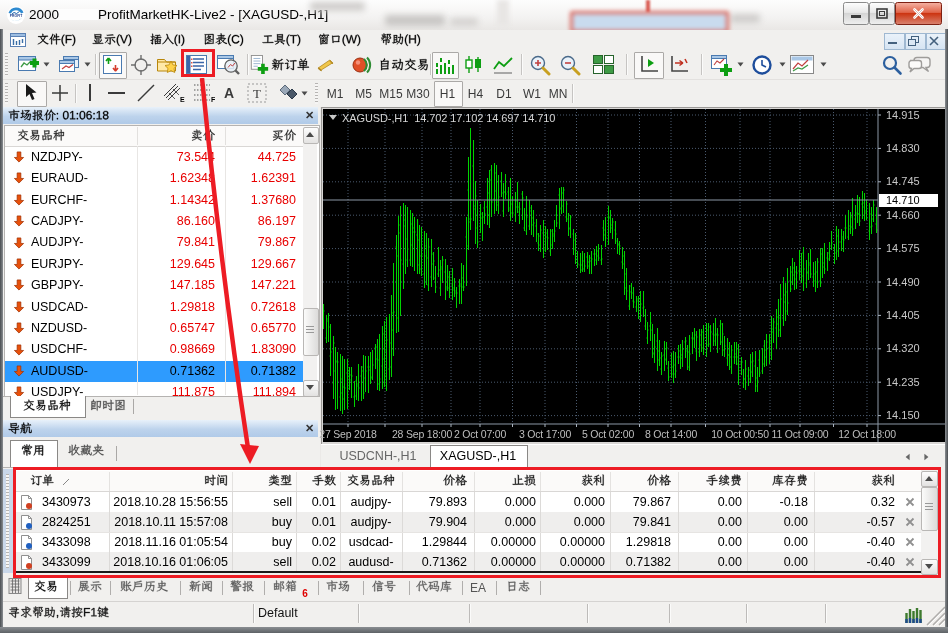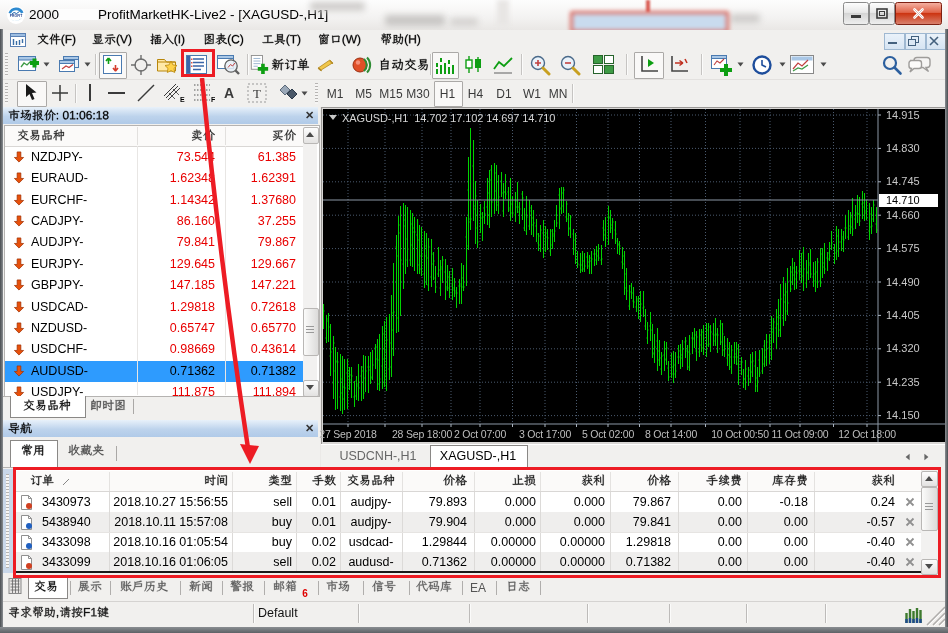--- a/index.html
+++ b/index.html
@@ -337,39 +337,39 @@
 <div style="position:absolute;left:272.0px;top:129.0px;width:24px;height:15px">
     <svg width="24" height="15" viewBox="0 0 24.00 15.00">
       <path d="M9.7 11.2Q9.8 11.3 9.9 11.3Q10.1 11.3 10.2 11.2Q10.4 11 10.4 10.8Q10.4 10.7 10.2 10.6Q8.8 9.5 7.6 9Q7.1 8.7 7 8.7Q6.8 8.7 6.6 9Q6.6 9.1 6.6 9.2Q6.6 9.3 6.7 9.4Q7.6 9.8 8.3 10.2Q9 10.7 9.7 11.2ZM3 4Q3.9 4.5 4.5 4.9Q5 5.4 5.1 5.4Q5.2 5.4 5.3 5.3Q5.4 5.2 5.4 5.1Q5.5 5 5.5 4.9Q5.5 4.8 5.3 4.6Q4.7 4.1 4 3.7Q3.4 3.4 3.2 3.4Q3.1 3.3 3 3.5Q2.9 3.7 2.9 3.8Q2.9 3.9 3 4ZM1.9 5.9Q2.9 6.3 3.5 6.7Q4.1 7.1 4.2 7.1Q4.3 7.1 4.5 6.9Q4.6 6.8 4.6 6.6Q4.6 6.5 4.4 6.3Q3.5 5.8 2.9 5.5Q2.2 5.2 2.1 5.2Q2 5.2 1.9 5.4Q1.8 5.6 1.8 5.7Q1.8 5.8 1.9 5.9ZM1.2 2.1Q1.4 2.4 1.5 2.6Q1.7 2.7 2 2.7L9.4 2.2Q9.2 2.8 8.8 3.4Q8.5 4 8.5 4.2Q8.5 4.3 8.6 4.3Q8.8 4.3 9.3 3.6Q10.5 2.2 10.5 1.9V1.8Q10.5 1.8 10.3 1.6Q10.2 1.5 9.9 1.5H9.8Q9.8 1.5 9.7 1.5L2 2Q1.5 2 1.4 2Q1.3 1.9 1.3 1.9Q1.2 1.9 1.2 2Q1.2 2 1.2 2.1ZM5.4 8.3Q4.9 9 4.1 9.6Q2.9 10.5 1.3 11.1Q1 11.2 1 11.3Q1 11.5 1.1 11.5Q1.1 11.5 1.6 11.4Q2.8 11.1 4 10.4Q5.6 9.6 6.3 8.3L10.6 8.1Q10.9 8 10.9 7.9Q10.9 7.7 10.4 7.4Q10.3 7.3 10.2 7.3Q10.2 7.3 10 7.3Q9.9 7.4 9.6 7.4L6.6 7.6Q6.8 6.9 7 5.8Q7.2 4.7 7.2 3.7Q7.2 3.4 7 3.3Q6.6 3.1 6.3 3.1Q6.1 3.1 6.1 3.3Q6.1 3.4 6.1 3.4Q6.3 3.7 6.3 4.1V4.3Q6.3 4.8 6.3 5.2Q6.1 6.7 5.7 7.6L1.8 7.8H1.7Q1.3 7.8 1.2 7.7Q1.1 7.7 1 7.7Q1 7.7 1 7.7Q1 7.8 1 7.8Q1.2 8.3 1.4 8.4Q1.6 8.5 1.8 8.5Z M18.6 6V5.4Q18.6 5.3 18.4 5.2Q18.3 5.1 18.2 5.1Q18 5 17.9 5L17.7 5Q17.6 5 17.6 5.1Q17.6 5.1 17.6 5.2Q17.8 5.4 17.8 5.7V6.1Q17.8 6.8 17.7 7.4Q17.7 8 17.5 8.6Q17.3 9.2 16.9 9.7Q16.6 10.3 15.9 10.9Q15.7 11.1 15.7 11.2Q15.7 11.3 15.8 11.3Q15.8 11.3 16.2 11.1Q16.5 11 16.9 10.7Q17.3 10.3 17.7 9.8Q18.1 9.3 18.3 8.5Q18.5 7.9 18.5 7.3Q18.6 6.7 18.6 6ZM20.4 5.5V10.1Q20.4 10.3 20.4 10.4Q20.4 10.6 20.4 10.8Q20.3 10.8 20.3 10.9Q20.3 10.9 20.3 10.9Q20.3 11.1 20.5 11.2Q20.6 11.4 20.7 11.4Q20.9 11.5 21 11.5Q21.2 11.5 21.2 11.2L21.2 5.2Q21.2 5.1 21.1 5Q21.1 4.9 20.8 4.8Q20.6 4.7 20.3 4.7Q20.2 4.7 20.2 4.8Q20.2 4.9 20.2 4.9Q20.3 5.1 20.4 5.2Q20.4 5.3 20.4 5.5ZM14.4 4.9 14.4 9.9Q14.4 10.2 14.3 10.6Q14.3 10.6 14.3 10.7Q14.3 10.9 14.5 11.1Q14.7 11.3 14.9 11.3Q15.2 11.3 15.2 11V3.9Q15.4 3.4 15.7 3Q15.9 2.6 16.1 2.2Q16.3 1.8 16.4 1.5Q16.5 1.3 16.5 1.2Q16.5 1.1 16.4 1Q16.2 0.9 16 0.8Q15.8 0.7 15.7 0.7Q15.6 0.7 15.6 0.8V0.9Q15.6 0.9 15.6 1Q15.6 1 15.6 1.1Q15.6 1.3 15.4 1.8Q15.1 2.4 14.7 3.2Q14.3 3.9 13.8 4.8Q13.2 5.7 12.6 6.5Q12.4 6.7 12.4 6.8Q12.4 6.9 12.5 6.9Q12.6 6.9 13 6.6Q13.3 6.3 13.7 5.8Q14.1 5.4 14.4 4.9ZM19.1 0.7V0.8Q19.1 1 18.7 1.8Q18.3 2.5 17.6 3.6Q16.9 4.6 15.8 5.8Q15.6 6.1 15.6 6.2Q15.6 6.3 15.6 6.3Q15.7 6.3 15.9 6.1Q16.2 6 16.7 5.6Q17.1 5.2 17.8 4.4Q18.5 3.6 19.3 2.4Q20 3.2 20.7 3.9Q21.3 4.5 21.9 5Q22.4 5.5 22.8 5.7Q23.1 6 23.2 6Q23.3 6 23.4 5.9Q23.6 5.8 23.7 5.7Q23.8 5.6 23.8 5.5Q23.8 5.5 23.7 5.3Q22.6 4.6 21.6 3.7Q20.5 2.8 19.7 1.8Q19.7 1.7 19.8 1.6Q19.9 1.4 19.9 1.3Q20 1.2 20 1.1Q20 1 19.8 0.8Q19.7 0.7 19.5 0.6Q19.3 0.5 19.2 0.5Q19.1 0.5 19.1 0.7Z" fill="#222" stroke="#222" stroke-width="0.3"></path>
     </svg>
   </div>
 <svg class="abs" style="left:13px;top:151.0px" width="12" height="12" viewBox="0 0 13 13">
 <path d="M6.5 12 L1.5 7 L4.5 7 L4.5 1 L8.5 1 L8.5 7 L11.5 7 Z" fill="#E8500A" stroke="#A03000" stroke-width="0.8"></path>
   </svg>
 <div style="position:absolute;top:149.7px;font:12.5px &quot;Liberation Sans&quot;, sans-serif;color:#000;white-space:pre;left:31.0px;">NZDJPY-</div>
 <div style="position:absolute;top:149.7px;font:12.5px &quot;Liberation Sans&quot;, sans-serif;color:#E80000;white-space:pre;right:733.0px;">73.544</div>
-<div style="position:absolute;top:149.7px;font:12.5px &quot;Liberation Sans&quot;, sans-serif;color:#E80000;white-space:pre;right:652.0px;">61.385</div>
+<div style="position:absolute;top:149.7px;font:12.5px &quot;Liberation Sans&quot;, sans-serif;color:#E80000;white-space:pre;right:652.0px;">44.725</div>
 <svg class="abs" style="left:13px;top:172.4px" width="12" height="12" viewBox="0 0 13 13">
 <path d="M6.5 12 L1.5 7 L4.5 7 L4.5 1 L8.5 1 L8.5 7 L11.5 7 Z" fill="#E8500A" stroke="#A03000" stroke-width="0.8"></path>
   </svg>
 <div style="position:absolute;top:171.1px;font:12.5px &quot;Liberation Sans&quot;, sans-serif;color:#000;white-space:pre;left:31.0px;">EURAUD-</div>
 <div style="position:absolute;top:171.1px;font:12.5px &quot;Liberation Sans&quot;, sans-serif;color:#E80000;white-space:pre;right:733.0px;">1.62348</div>
 <div style="position:absolute;top:171.1px;font:12.5px &quot;Liberation Sans&quot;, sans-serif;color:#E80000;white-space:pre;right:652.0px;">1.62391</div>
 <svg class="abs" style="left:13px;top:193.8px" width="12" height="12" viewBox="0 0 13 13">
 <path d="M6.5 12 L1.5 7 L4.5 7 L4.5 1 L8.5 1 L8.5 7 L11.5 7 Z" fill="#E8500A" stroke="#A03000" stroke-width="0.8"></path>
   </svg>
 <div style="position:absolute;top:192.5px;font:12.5px &quot;Liberation Sans&quot;, sans-serif;color:#000;white-space:pre;left:31.0px;">EURCHF-</div>
 <div style="position:absolute;top:192.5px;font:12.5px &quot;Liberation Sans&quot;, sans-serif;color:#E80000;white-space:pre;right:733.0px;">1.14342</div>
 <div style="position:absolute;top:192.5px;font:12.5px &quot;Liberation Sans&quot;, sans-serif;color:#E80000;white-space:pre;right:652.0px;">1.37680</div>
 <svg class="abs" style="left:13px;top:215.2px" width="12" height="12" viewBox="0 0 13 13">
 <path d="M6.5 12 L1.5 7 L4.5 7 L4.5 1 L8.5 1 L8.5 7 L11.5 7 Z" fill="#E8500A" stroke="#A03000" stroke-width="0.8"></path>
   </svg>
 <div style="position:absolute;top:213.9px;font:12.5px &quot;Liberation Sans&quot;, sans-serif;color:#000;white-space:pre;left:31.0px;">CADJPY-</div>
 <div style="position:absolute;top:213.9px;font:12.5px &quot;Liberation Sans&quot;, sans-serif;color:#E80000;white-space:pre;right:733.0px;">86.160</div>
-<div style="position:absolute;top:213.9px;font:12.5px &quot;Liberation Sans&quot;, sans-serif;color:#E80000;white-space:pre;right:652.0px;">37.255</div>
+<div style="position:absolute;top:213.9px;font:12.5px &quot;Liberation Sans&quot;, sans-serif;color:#E80000;white-space:pre;right:652.0px;">86.197</div>
 <svg class="abs" style="left:13px;top:236.6px" width="12" height="12" viewBox="0 0 13 13">
 <path d="M6.5 12 L1.5 7 L4.5 7 L4.5 1 L8.5 1 L8.5 7 L11.5 7 Z" fill="#E8500A" stroke="#A03000" stroke-width="0.8"></path>
   </svg>
 <div style="position:absolute;top:235.3px;font:12.5px &quot;Liberation Sans&quot;, sans-serif;color:#000;white-space:pre;left:31.0px;">AUDJPY-</div>
 <div style="position:absolute;top:235.3px;font:12.5px &quot;Liberation Sans&quot;, sans-serif;color:#E80000;white-space:pre;right:733.0px;">79.841</div>
 <div style="position:absolute;top:235.3px;font:12.5px &quot;Liberation Sans&quot;, sans-serif;color:#E80000;white-space:pre;right:652.0px;">79.867</div>
 <svg class="abs" style="left:13px;top:258.0px" width="12" height="12" viewBox="0 0 13 13">
 <path d="M6.5 12 L1.5 7 L4.5 7 L4.5 1 L8.5 1 L8.5 7 L11.5 7 Z" fill="#E8500A" stroke="#A03000" stroke-width="0.8"></path>
   </svg>
 <div style="position:absolute;top:256.7px;font:12.5px &quot;Liberation Sans&quot;, sans-serif;color:#000;white-space:pre;left:31.0px;">EURJPY-</div>
@@ -391,21 +391,21 @@
 <path d="M6.5 12 L1.5 7 L4.5 7 L4.5 1 L8.5 1 L8.5 7 L11.5 7 Z" fill="#E8500A" stroke="#A03000" stroke-width="0.8"></path>
   </svg>
 <div style="position:absolute;top:320.9px;font:12.5px &quot;Liberation Sans&quot;, sans-serif;color:#000;white-space:pre;left:31.0px;">NZDUSD-</div>
 <div style="position:absolute;top:320.9px;font:12.5px &quot;Liberation Sans&quot;, sans-serif;color:#E80000;white-space:pre;right:733.0px;">0.65747</div>
 <div style="position:absolute;top:320.9px;font:12.5px &quot;Liberation Sans&quot;, sans-serif;color:#E80000;white-space:pre;right:652.0px;">0.65770</div>
 <svg class="abs" style="left:13px;top:343.6px" width="12" height="12" viewBox="0 0 13 13">
 <path d="M6.5 12 L1.5 7 L4.5 7 L4.5 1 L8.5 1 L8.5 7 L11.5 7 Z" fill="#E8500A" stroke="#A03000" stroke-width="0.8"></path>
   </svg>
 <div style="position:absolute;top:342.3px;font:12.5px &quot;Liberation Sans&quot;, sans-serif;color:#000;white-space:pre;left:31.0px;">USDCHF-</div>
 <div style="position:absolute;top:342.3px;font:12.5px &quot;Liberation Sans&quot;, sans-serif;color:#E80000;white-space:pre;right:733.0px;">0.98669</div>
-<div style="position:absolute;top:342.3px;font:12.5px &quot;Liberation Sans&quot;, sans-serif;color:#E80000;white-space:pre;right:652.0px;">0.43614</div>
+<div style="position:absolute;top:342.3px;font:12.5px &quot;Liberation Sans&quot;, sans-serif;color:#E80000;white-space:pre;right:652.0px;">1.83090</div>
 <div class="abs" style="left:5px;top:360.5px;width:298px;height:21px;background:#2E9BFE"></div>
 <svg class="abs" style="left:13px;top:365.0px" width="12" height="12" viewBox="0 0 13 13">
 <path d="M6.5 12 L1.5 7 L4.5 7 L4.5 1 L8.5 1 L8.5 7 L11.5 7 Z" fill="#E8500A" stroke="#A03000" stroke-width="0.8"></path>
   </svg>
 <div style="position:absolute;top:363.7px;font:12.5px &quot;Liberation Sans&quot;, sans-serif;color:#000;white-space:pre;left:31.0px;">AUDUSD-</div>
 <div style="position:absolute;top:363.7px;font:12.5px &quot;Liberation Sans&quot;, sans-serif;color:#000;white-space:pre;right:733.0px;">0.71362</div>
 <div style="position:absolute;top:363.7px;font:12.5px &quot;Liberation Sans&quot;, sans-serif;color:#000;white-space:pre;right:652.0px;">0.71382</div>
 <svg class="abs" style="left:13px;top:386.4px" width="12" height="12" viewBox="0 0 13 13">
 <path d="M6.5 12 L1.5 7 L4.5 7 L4.5 1 L8.5 1 L8.5 7 L11.5 7 Z" fill="#E8500A" stroke="#A03000" stroke-width="0.8"></path>
   </svg>
@@ -596,31 +596,31 @@
     <svg width="24" height="15" viewBox="0 0 24.00 15.00">
       <path d="M10 6.2 8.2 6.3Q8.2 5.4 8.2 4.5Q8.2 4.4 8.2 4.3Q8.1 4.2 7.8 4.1Q7.5 4 7.4 4Q7.2 4 7.2 4.1Q7.2 4.1 7.3 4.3Q7.5 4.5 7.5 4.8L7.5 5Q7.5 5.9 7.4 6.3L5.3 6.4Q5.1 6.4 4.8 6.4Q4.7 6.4 4.7 6.5Q4.7 6.5 4.7 6.7Q4.8 6.8 4.9 6.9Q5.1 7.1 5.4 7.1H5.5L7.4 7Q7.3 7.5 7.1 8Q6.5 9.7 4.8 11Q4.5 11.2 4.5 11.3Q4.5 11.4 4.7 11.4Q4.8 11.4 5.2 11.2Q5.5 11 6 10.6Q7.3 9.6 7.8 8.2L7.9 8Q8.5 9 8.9 9.5Q9.8 10.6 10.7 11.1Q11 11.3 11.1 11.4Q11.3 11.4 11.6 11.1Q11.9 10.8 11.6 10.7Q10.4 10.1 9.7 9.3Q8.9 8.5 8.1 7.1V7.1L8.1 6.9L10.9 6.7Q11.2 6.7 11.2 6.6Q11.2 6.4 10.9 6.2Q10.7 6.1 10.6 6.1Q10.5 6.1 10.4 6.1Q10.3 6.2 10 6.2ZM4 5.9Q4.6 5.4 5.3 4.8Q5.3 4.8 5.3 4.7Q5.3 4.4 4.9 4.1Q4.8 4 4.7 4Q4.7 4 4.6 4.2Q4.5 4.6 3.7 5.3Q3.4 4.8 2.8 4.2Q2.7 4.1 2.6 4.1Q2.6 4.1 2.4 4.2Q2.2 4.3 2.2 4.4Q2.2 4.5 2.3 4.6Q2.8 5.1 3.1 5.7Q2.8 6 2.3 6.3Q1.9 6.5 1.6 6.8Q1.2 7 1.2 7.1Q1.2 7.2 1.3 7.2Q1.4 7.2 2 6.9Q2.6 6.7 3.4 6.2Q3.6 6.6 3.7 7Q3 7.8 2.3 8.4Q1.7 8.9 1 9.5Q0.8 9.6 0.8 9.7Q0.8 9.8 0.8 9.8Q0.9 9.8 1.4 9.6Q1.8 9.4 2.5 8.9Q3.2 8.5 3.9 7.8Q3.9 8.3 3.9 8.9Q3.9 9.5 3.7 10.5Q3.7 10.6 3.6 10.6Q3.4 10.6 2.8 10.2Q2.2 9.8 2.1 9.8Q2 9.8 2 9.9Q2 10 2.2 10.2Q2.4 10.5 2.7 10.8Q3 11 3.3 11.2Q3.6 11.5 3.8 11.5Q4.1 11.5 4.2 11.1Q4.6 10.4 4.6 8.8Q4.6 7.1 4 5.9ZM5.5 3.6 5.1 1.2Q5.1 0.8 4.3 0.8Q4.1 0.8 4.1 0.9Q4.1 1 4.2 1.1Q4.3 1.2 4.4 1.3Q4.5 1.5 4.5 1.5L4.6 2.3L1.9 2.4Q1.7 2.4 1.5 2.4Q1.4 2.4 1.4 2.4Q1.3 2.4 1.3 2.4Q1.3 2.5 1.4 2.6Q1.4 2.8 1.6 2.9Q1.7 3 2 3H2.1Q2.2 3 2.3 3L4.7 2.9Q4.7 3.1 4.7 3.1V3.5Q4.7 3.7 4.9 3.8Q5.1 3.9 5.3 3.9Q5.5 3.9 5.5 3.7ZM7.7 2.1Q8 1.2 8 1.1Q8 1 7.9 0.9Q7.8 0.8 7.6 0.7Q7.4 0.7 7.3 0.6Q7.2 0.6 7.1 0.6Q7 0.6 7 0.6Q7 0.7 7.1 0.8Q7.2 0.9 7.2 1.1V1.2Q7.1 1.6 6.9 2.6Q6.6 3.6 6.6 3.8Q6.6 4 6.8 4Q6.9 4 7.1 3.6Q7.3 3.2 7.5 2.7L10.9 2.5Q11.1 2.5 11.1 2.4Q11.1 2.2 10.8 1.9Q10.7 1.8 10.6 1.8Q10.5 1.8 10.3 1.9Q10.2 2 9.8 2ZM10 5.5Q10.2 5.7 10.3 5.7Q10.4 5.7 10.6 5.4Q10.7 5.3 10.7 5.3Q10.7 5.1 10.2 4.6Q9.7 4.1 9.4 3.9Q9.2 3.8 9.1 3.8Q9 3.7 8.9 3.9Q8.7 4 8.7 4.1Q8.7 4.1 8.8 4.3Q9.5 4.8 10 5.5Z M19.2 8.3V8.3Q19.2 8.5 19.4 8.6Q19.5 8.7 19.7 8.8L19.8 8.8Q20.1 8.8 20.1 8.5L20 3.2Q20 3 19.8 2.9Q19.6 2.8 19.4 2.8Q19.2 2.7 19.2 2.7Q19.1 2.7 19.1 2.8Q19.1 2.9 19.1 2.9Q19.3 3.2 19.3 3.5L19.3 7.6Q19.3 7.8 19.3 7.9Q19.3 8.1 19.2 8.3ZM16.1 4.8 18.3 4.7Q18.4 4.7 18.5 4.6Q18.6 4.6 18.6 4.5Q18.6 4.4 18.5 4.3Q18.4 4.2 18.2 4.1Q18.1 4 18 4Q17.9 4 17.9 4Q17.6 4.1 17.3 4.1L16.1 4.2V2.4Q17 2.1 17.8 1.7Q18 1.6 18 1.5Q18 1.4 17.9 1.2Q17.7 1 17.6 0.9Q17.5 0.7 17.4 0.7Q17.3 0.7 17.3 0.8Q17.2 0.9 17.1 1Q17.1 1.1 17 1.2Q16.2 1.6 15.2 2.1Q14.2 2.5 13.2 2.9Q12.9 3 12.9 3.1Q12.9 3.2 13.2 3.2Q13.3 3.2 13.7 3.1Q14 3 14.5 2.9Q15 2.8 15.4 2.7L15.4 4.2L13.5 4.4Q13.5 4.4 13.4 4.4Q13.3 4.4 13.3 4.4Q13.2 4.4 13.1 4.4Q13 4.4 12.9 4.4Q12.9 4.4 12.8 4.3Q12.8 4.3 12.8 4.3Q12.7 4.3 12.7 4.4L12.8 4.6Q12.8 4.7 13 4.9Q13.1 5.1 13.4 5.1Q13.5 5.1 13.5 5.1Q13.6 5.1 13.7 5L15.2 4.9Q14.6 6.1 13.9 7.1Q13.3 8.1 12.6 8.9Q12.5 9.1 12.5 9.2Q12.5 9.3 12.6 9.3Q12.7 9.3 12.9 9.1Q13.2 8.9 13.5 8.5Q13.9 8.2 14.3 7.7Q14.6 7.2 14.9 6.7Q15.3 6.2 15.5 5.8L15.4 5.9Q15.4 6.1 15.4 6.3Q15.4 6.6 15.4 6.8Q15.4 7.2 15.4 7.8Q15.4 8.4 15.4 8.9Q15.4 9.4 15.4 9.7V10Q15.4 10.2 15.4 10.4Q15.3 10.5 15.3 10.7Q15.3 10.8 15.3 10.8Q15.3 10.8 15.3 10.9Q15.3 11 15.4 11.1Q15.6 11.2 15.7 11.3Q15.9 11.4 15.9 11.4Q16.1 11.4 16.1 11.1V6Q16.6 6.4 17 6.9Q17.3 7.3 17.7 7.8Q17.8 8 17.9 8Q18 8 18.1 7.9Q18.2 7.8 18.3 7.7Q18.4 7.6 18.4 7.5Q18.4 7.5 18.2 7.2Q18 7 17.8 6.7Q17.5 6.4 17.2 6.1Q16.9 5.8 16.6 5.6Q16.4 5.4 16.3 5.4Q16.2 5.4 16.1 5.4ZM21.8 1.3 21.8 10.5Q21.4 10.4 21 10.3Q20.6 10.2 20.3 10Q20 9.9 19.9 9.9Q19.8 9.9 19.8 9.9Q19.8 10.1 20 10.3Q20.2 10.5 20.5 10.7Q20.8 10.9 21.1 11.1Q21.4 11.3 21.7 11.4Q21.9 11.6 22 11.6Q22.2 11.6 22.4 11.4Q22.6 11.2 22.6 10.9Q22.6 10.8 22.6 10.7Q22.6 10.6 22.6 10.5L22.6 1.1Q22.6 0.9 22.5 0.8Q22.3 0.7 22.2 0.7Q22 0.6 21.9 0.6Q21.7 0.6 21.7 0.6Q21.6 0.6 21.6 0.7Q21.6 0.7 21.6 0.8Q21.8 1 21.8 1.3Z" fill="#111" stroke="#111" stroke-width="0.3"></path>
     </svg>
   </div>
 <svg class="abs" style="left:20px;top:494.5px" width="13" height="15" viewBox="0 0 13 15">
 <path d="M1.5 0.5 h7 l3 3 v11 h-10 z" fill="#FFF" stroke="#909090"></path>
 <path d="M8.5 0.5 v3 h3" fill="none" stroke="#909090"></path>
 <circle cx="9" cy="11" r="3" fill="#D04020"></circle>
   </svg>
 <div style="position:absolute;top:494.5px;font:12.5px &quot;Liberation Sans&quot;, sans-serif;color:#000;white-space:pre;left:42.0px;">3430973</div>
-<div style="position:absolute;top:494.5px;font:12.5px &quot;Liberation Sans&quot;, sans-serif;color:#000;white-space:pre;right:720.0px;">2018.10.27 15:56:55</div>
+<div style="position:absolute;top:494.5px;font:12.5px &quot;Liberation Sans&quot;, sans-serif;color:#000;white-space:pre;right:720.0px;">2018.10.28 15:56:55</div>
 <div style="position:absolute;top:494.5px;font:12.5px &quot;Liberation Sans&quot;, sans-serif;color:#000;white-space:pre;right:656.0px;">sell</div>
 <div style="position:absolute;top:494.5px;font:12.5px &quot;Liberation Sans&quot;, sans-serif;color:#000;white-space:pre;right:612.0px;">0.01</div>
 <div style="position:absolute;top:494.5px;font:12.5px &quot;Liberation Sans&quot;, sans-serif;color:#000;white-space:pre;left:371.0px;transform:translateX(-50%);">audjpy-</div>
 <div style="position:absolute;top:494.5px;font:12.5px &quot;Liberation Sans&quot;, sans-serif;color:#000;white-space:pre;right:481.0px;">79.893</div>
 <div style="position:absolute;top:494.5px;font:12.5px &quot;Liberation Sans&quot;, sans-serif;color:#000;white-space:pre;right:412.0px;">0.000</div>
 <div style="position:absolute;top:494.5px;font:12.5px &quot;Liberation Sans&quot;, sans-serif;color:#000;white-space:pre;right:343.0px;">0.000</div>
 <div style="position:absolute;top:494.5px;font:12.5px &quot;Liberation Sans&quot;, sans-serif;color:#000;white-space:pre;right:277.0px;">79.867</div>
 <div style="position:absolute;top:494.5px;font:12.5px &quot;Liberation Sans&quot;, sans-serif;color:#000;white-space:pre;right:206.0px;">0.00</div>
 <div style="position:absolute;top:494.5px;font:12.5px &quot;Liberation Sans&quot;, sans-serif;color:#000;white-space:pre;right:140.0px;">-0.18</div>
-<div style="position:absolute;top:494.5px;font:12.5px &quot;Liberation Sans&quot;, sans-serif;color:#000;white-space:pre;right:53.0px;">0.24</div>
+<div style="position:absolute;top:494.5px;font:12.5px &quot;Liberation Sans&quot;, sans-serif;color:#000;white-space:pre;right:53.0px;">0.32</div>
 <svg class="abs" style="left:905px;top:496.5px" width="10" height="10" viewBox="0 0 10 10">
     <path d="M1.5 1.5 L8.5 8.5 M8.5 1.5 L1.5 8.5" stroke="#909090" stroke-width="1.8"></path>
   </svg>
 <div class="abs" style="left:14px;top:511.5px;width:907px;height:1px;background:#E6E4E2"></div>
 <div class="abs" style="left:14px;top:511.5px;width:907px;height:20px;background:#EFEEED"></div>
 <div class="abs" style="left:109px;top:511.5px;width:1px;height:20px;background:#DCDAD8"></div>
 <div class="abs" style="left:232px;top:511.5px;width:1px;height:20px;background:#DCDAD8"></div>
 <div class="abs" style="left:296px;top:511.5px;width:1px;height:20px;background:#DCDAD8"></div>
 <div class="abs" style="left:340px;top:511.5px;width:1px;height:20px;background:#DCDAD8"></div>
 <div class="abs" style="left:402px;top:511.5px;width:1px;height:20px;background:#DCDAD8"></div>
@@ -628,21 +628,21 @@
 <div class="abs" style="left:540px;top:511.5px;width:1px;height:20px;background:#DCDAD8"></div>
 <div class="abs" style="left:610px;top:511.5px;width:1px;height:20px;background:#DCDAD8"></div>
 <div class="abs" style="left:678px;top:511.5px;width:1px;height:20px;background:#DCDAD8"></div>
 <div class="abs" style="left:747px;top:511.5px;width:1px;height:20px;background:#DCDAD8"></div>
 <div class="abs" style="left:814px;top:511.5px;width:1px;height:20px;background:#DCDAD8"></div>
 <svg class="abs" style="left:20px;top:514.5px" width="13" height="15" viewBox="0 0 13 15">
 <path d="M1.5 0.5 h7 l3 3 v11 h-10 z" fill="#FFF" stroke="#909090"></path>
 <path d="M8.5 0.5 v3 h3" fill="none" stroke="#909090"></path>
 <circle cx="9" cy="11" r="3" fill="#2060C0"></circle>
   </svg>
-<div style="position:absolute;top:514.5px;font:12.5px &quot;Liberation Sans&quot;, sans-serif;color:#000;white-space:pre;left:42.0px;">5438940</div>
+<div style="position:absolute;top:514.5px;font:12.5px &quot;Liberation Sans&quot;, sans-serif;color:#000;white-space:pre;left:42.0px;">2824251</div>
 <div style="position:absolute;top:514.5px;font:12.5px &quot;Liberation Sans&quot;, sans-serif;color:#000;white-space:pre;right:720.0px;">2018.10.11 15:57:08</div>
 <div style="position:absolute;top:514.5px;font:12.5px &quot;Liberation Sans&quot;, sans-serif;color:#000;white-space:pre;right:656.0px;">buy</div>
 <div style="position:absolute;top:514.5px;font:12.5px &quot;Liberation Sans&quot;, sans-serif;color:#000;white-space:pre;right:612.0px;">0.01</div>
 <div style="position:absolute;top:514.5px;font:12.5px &quot;Liberation Sans&quot;, sans-serif;color:#000;white-space:pre;left:371.0px;transform:translateX(-50%);">audjpy-</div>
 <div style="position:absolute;top:514.5px;font:12.5px &quot;Liberation Sans&quot;, sans-serif;color:#000;white-space:pre;right:481.0px;">79.904</div>
 <div style="position:absolute;top:514.5px;font:12.5px &quot;Liberation Sans&quot;, sans-serif;color:#000;white-space:pre;right:412.0px;">0.000</div>
 <div style="position:absolute;top:514.5px;font:12.5px &quot;Liberation Sans&quot;, sans-serif;color:#000;white-space:pre;right:343.0px;">0.000</div>
 <div style="position:absolute;top:514.5px;font:12.5px &quot;Liberation Sans&quot;, sans-serif;color:#000;white-space:pre;right:277.0px;">79.841</div>
 <div style="position:absolute;top:514.5px;font:12.5px &quot;Liberation Sans&quot;, sans-serif;color:#000;white-space:pre;right:206.0px;">0.00</div>
 <div style="position:absolute;top:514.5px;font:12.5px &quot;Liberation Sans&quot;, sans-serif;color:#000;white-space:pre;right:140.0px;">0.00</div>
@@ -650,21 +650,21 @@
 <svg class="abs" style="left:905px;top:516.5px" width="10" height="10" viewBox="0 0 10 10">
     <path d="M1.5 1.5 L8.5 8.5 M8.5 1.5 L1.5 8.5" stroke="#909090" stroke-width="1.8"></path>
   </svg>
 <div class="abs" style="left:14px;top:531.5px;width:907px;height:1px;background:#E6E4E2"></div>
 <svg class="abs" style="left:20px;top:534.5px" width="13" height="15" viewBox="0 0 13 15">
 <path d="M1.5 0.5 h7 l3 3 v11 h-10 z" fill="#FFF" stroke="#909090"></path>
 <path d="M8.5 0.5 v3 h3" fill="none" stroke="#909090"></path>
 <circle cx="9" cy="11" r="3" fill="#2060C0"></circle>
   </svg>
 <div style="position:absolute;top:534.5px;font:12.5px &quot;Liberation Sans&quot;, sans-serif;color:#000;white-space:pre;left:42.0px;">3433098</div>
-<div style="position:absolute;top:534.5px;font:12.5px &quot;Liberation Sans&quot;, sans-serif;color:#000;white-space:pre;right:720.0px;">2018.10.16 01:05:54</div>
+<div style="position:absolute;top:534.5px;font:12.5px &quot;Liberation Sans&quot;, sans-serif;color:#000;white-space:pre;right:720.0px;">2018.11.16 01:05:54</div>
 <div style="position:absolute;top:534.5px;font:12.5px &quot;Liberation Sans&quot;, sans-serif;color:#000;white-space:pre;right:656.0px;">buy</div>
 <div style="position:absolute;top:534.5px;font:12.5px &quot;Liberation Sans&quot;, sans-serif;color:#000;white-space:pre;right:612.0px;">0.02</div>
 <div style="position:absolute;top:534.5px;font:12.5px &quot;Liberation Sans&quot;, sans-serif;color:#000;white-space:pre;left:371.0px;transform:translateX(-50%);">usdcad-</div>
 <div style="position:absolute;top:534.5px;font:12.5px &quot;Liberation Sans&quot;, sans-serif;color:#000;white-space:pre;right:481.0px;">1.29844</div>
 <div style="position:absolute;top:534.5px;font:12.5px &quot;Liberation Sans&quot;, sans-serif;color:#000;white-space:pre;right:412.0px;">0.00000</div>
 <div style="position:absolute;top:534.5px;font:12.5px &quot;Liberation Sans&quot;, sans-serif;color:#000;white-space:pre;right:343.0px;">0.00000</div>
 <div style="position:absolute;top:534.5px;font:12.5px &quot;Liberation Sans&quot;, sans-serif;color:#000;white-space:pre;right:277.0px;">1.29818</div>
 <div style="position:absolute;top:534.5px;font:12.5px &quot;Liberation Sans&quot;, sans-serif;color:#000;white-space:pre;right:206.0px;">0.00</div>
 <div style="position:absolute;top:534.5px;font:12.5px &quot;Liberation Sans&quot;, sans-serif;color:#000;white-space:pre;right:140.0px;">0.00</div>
 <div style="position:absolute;top:534.5px;font:12.5px &quot;Liberation Sans&quot;, sans-serif;color:#000;white-space:pre;right:53.0px;">-0.40</div>

